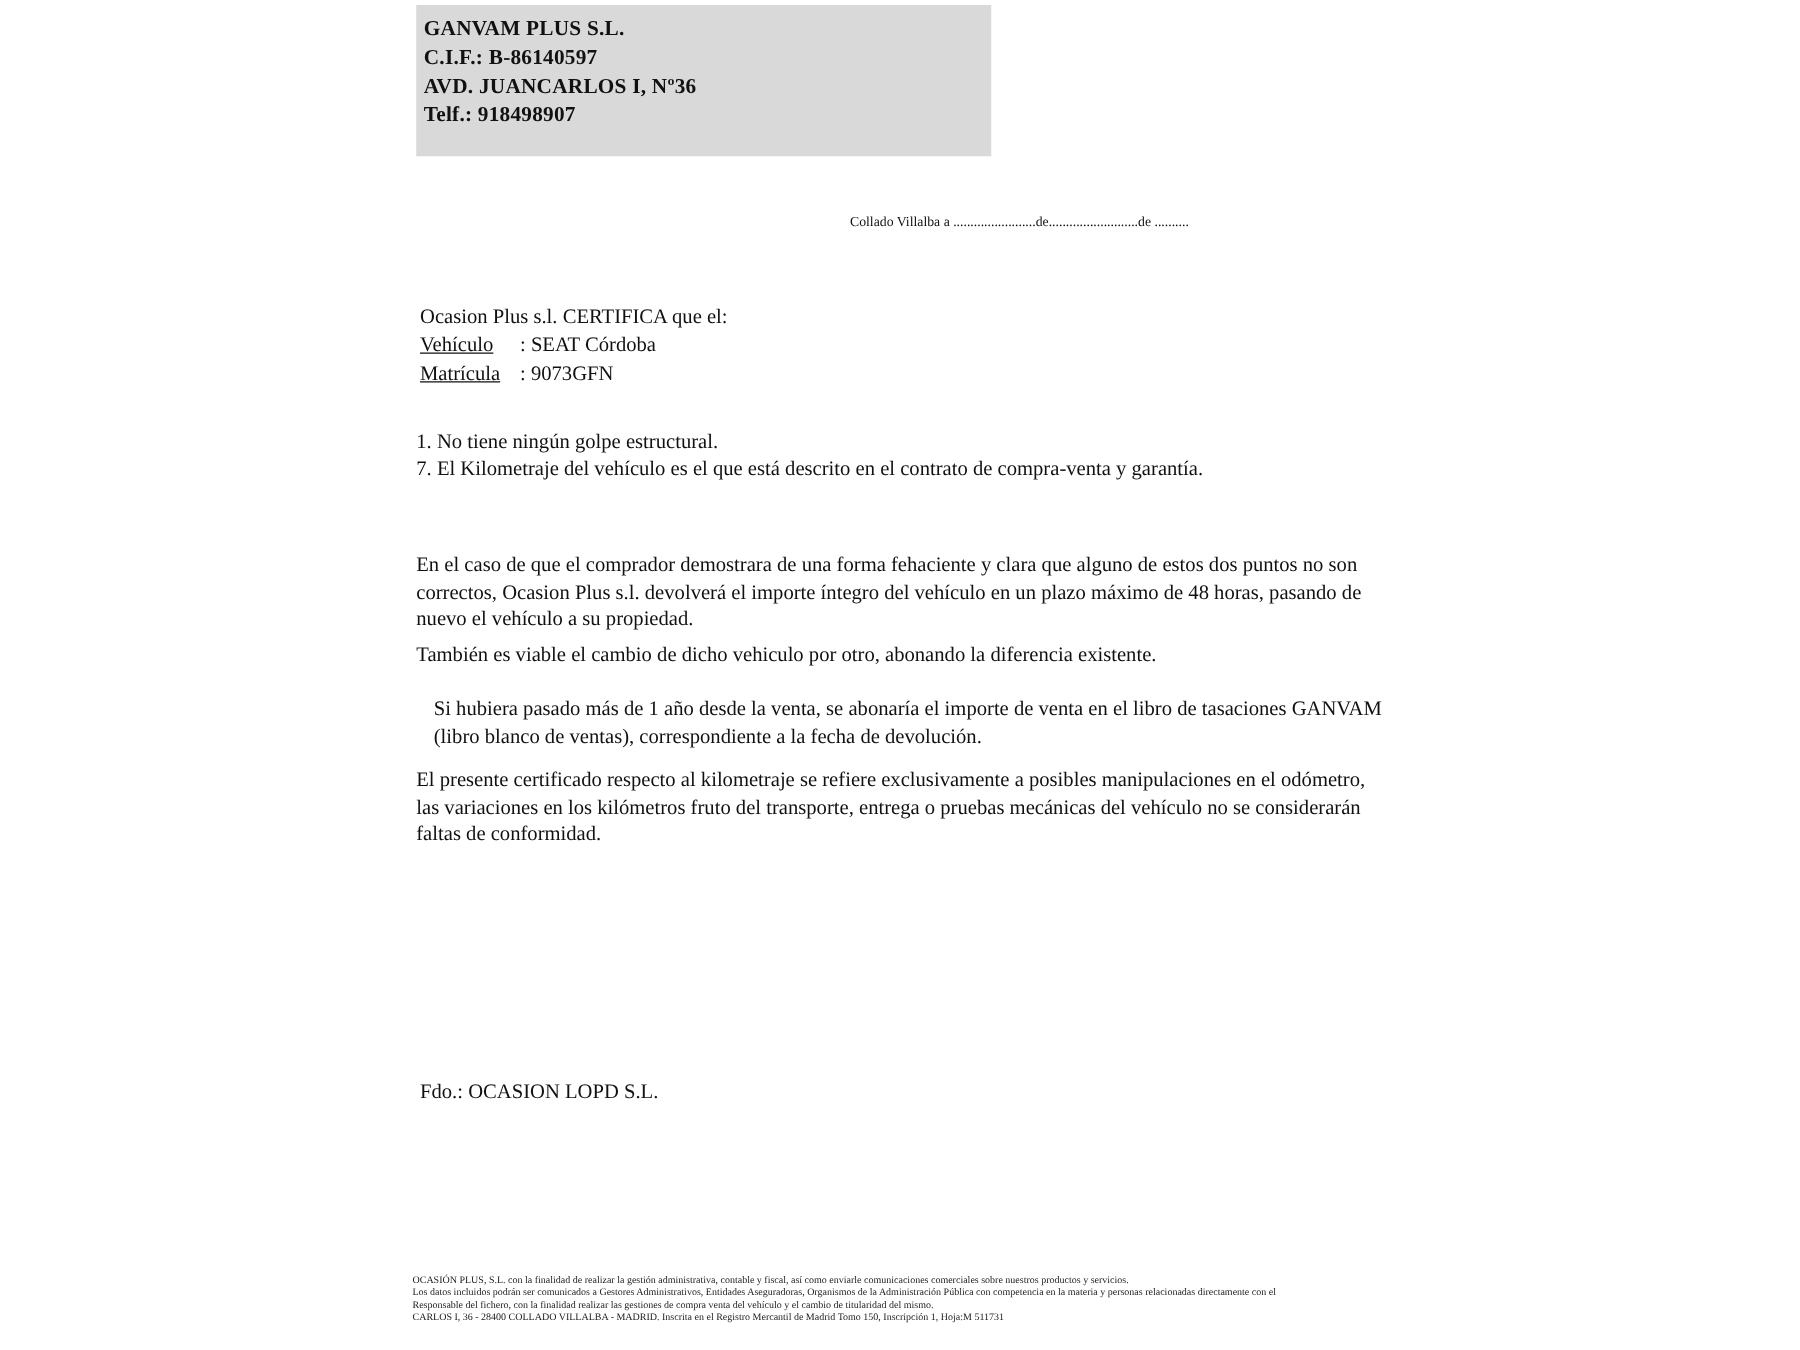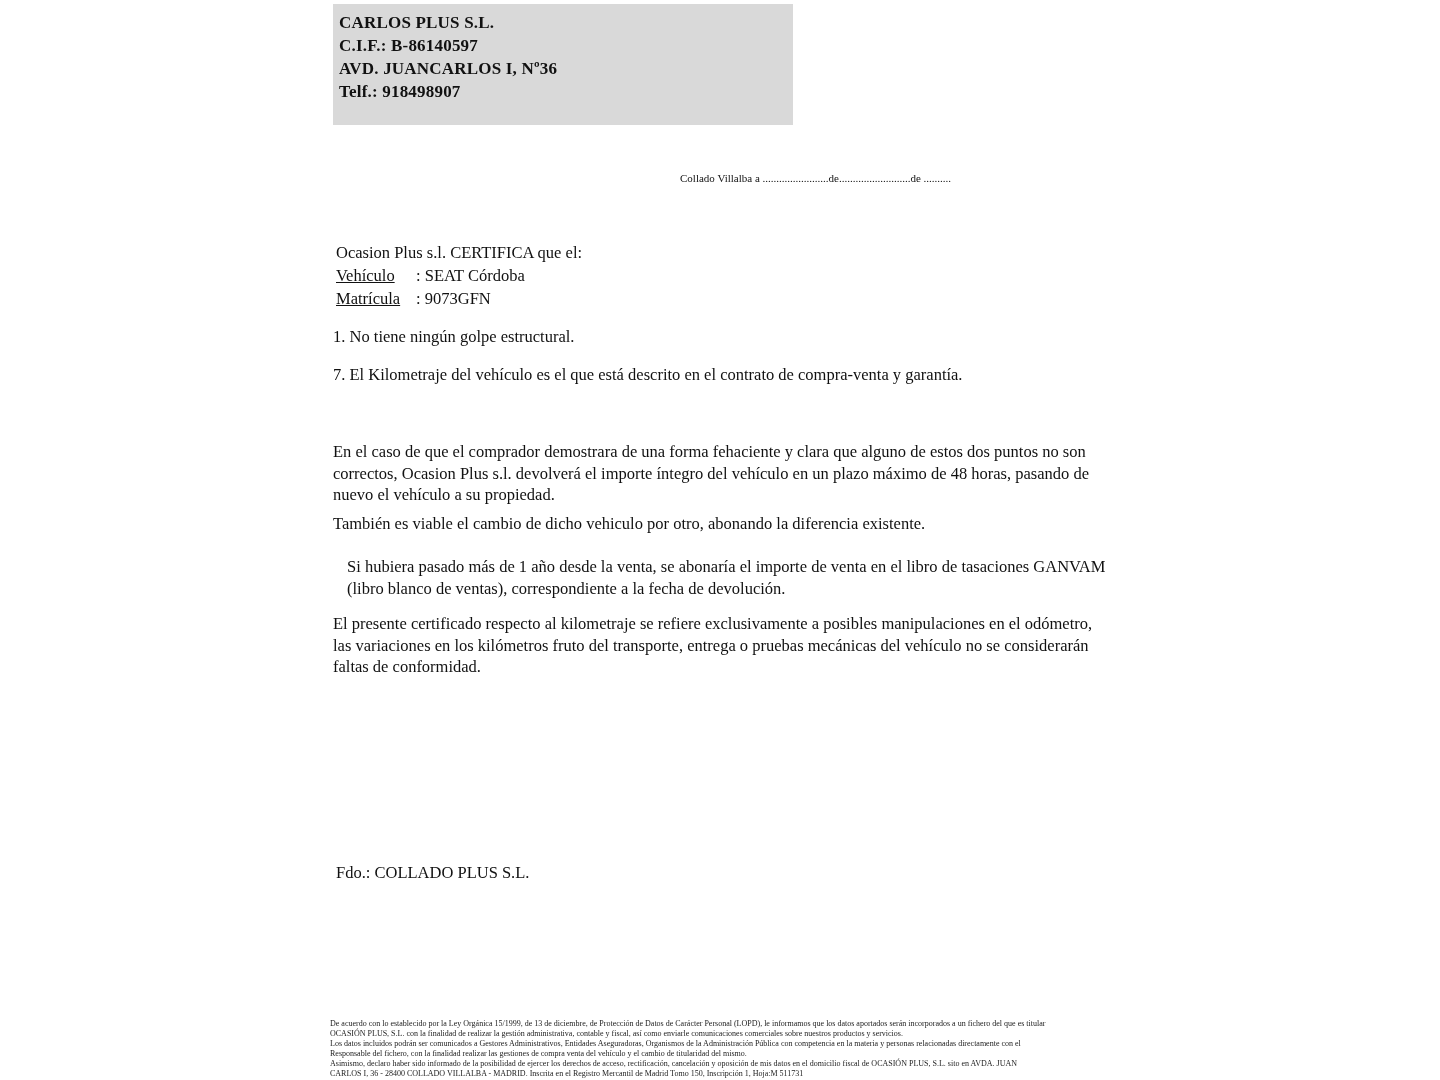--- a/index.html
+++ b/index.html
@@ -52,21 +52,21 @@
     width: 80px;
     text-decoration: underline;
   }
   .body-par {
     position: absolute;
     left: 333px;
     width: 772px;
     font-size: 16.5px;
     line-height: 21.5px;
   }
-  .point-1 { top: 326px; }
+  .point-1 { top: 342px; }
   .point-2 { top: 364px; }
   .par-1 { top: 441px; }
   .par-2 { top: 513px; }
   .par-3 { top: 556px; margin-left: 14px; }
   .par-4 { top: 613px; }
   .signature {
     position: absolute;
     left: 336px;
     top: 863px;
     font-size: 16.5px;
@@ -84,21 +84,21 @@
     line-height: 9.9px;
     white-space: nowrap;
   }
 </style>
 </head>
 <body>
 
 <div class="page">
 
   <div class="header-box">
-    <div class="header-line">CARLOS PLUS S.L.</div>
+    <div class="header-line">GANVAM PLUS S.L.</div>
     <div class="header-line">C.I.F.: B-86140597</div>
     <div class="header-line">AVD. JUANCARLOS I, Nº36</div>
     <div class="header-line">Telf.: 918498907</div>
   </div>
 
   <div class="date-line">Collado Villalba a ........................de..........................de ..........</div>
 
   <div class="cert-block">
     <div>Ocasion Plus s.l. CERTIFICA que el:</div>
     <div class="field-row">
@@ -110,24 +110,22 @@
   </div>
 
   <div class="body-par point-1">1. No tiene ningún golpe estructural.</div>
   <div class="body-par point-2">7. El Kilometraje del vehículo es el que está descrito en el contrato de compra-venta y garantía.</div>
 
   <div class="body-par par-1">En el caso de que el comprador demostrara de una forma fehaciente y clara que alguno de estos dos puntos no son correctos, Ocasion Plus s.l. devolverá el importe íntegro del vehículo en un plazo máximo de 48 horas, pasando de nuevo el vehículo a su propiedad.</div>
   <div class="body-par par-2">También es viable el cambio de dicho vehiculo por otro, abonando la diferencia existente.</div>
   <div class="body-par par-3">Si hubiera pasado más de 1 año desde la venta, se abonaría el importe de venta en el libro de tasaciones GANVAM (libro blanco de ventas), correspondiente a la fecha de devolución.</div>
   <div class="body-par par-4">El presente certificado respecto al kilometraje se refiere exclusivamente a posibles manipulaciones en el odómetro, las variaciones en los kilómetros fruto del transporte, entrega o pruebas mecánicas del vehículo no se considerarán faltas de conformidad.</div>
 
-  <div class="signature">Fdo.: COLLADO PLUS S.L.</div>
+  <div class="signature">Fdo.: OCASION LOPD S.L.</div>
 
   <div class="footer">
-    <div class="footer-line">De acuerdo con lo establecido por la Ley Orgánica 15/1999, de 13 de diciembre, de Protección de Datos de Carácter Personal (LOPD), le informamos que los datos aportados serán incorporados a un fichero del que es titular</div>
     <div class="footer-line">OCASIÓN PLUS, S.L. con la finalidad de realizar la gestión administrativa, contable y fiscal, así como enviarle comunicaciones comerciales sobre nuestros productos y servicios.</div>
     <div class="footer-line">Los datos incluidos podrán ser comunicados a Gestores Administrativos, Entidades Aseguradoras, Organismos de la Administración Pública con competencia en la materia y personas relacionadas directamente con el</div>
     <div class="footer-line">Responsable del fichero, con la finalidad realizar las gestiones de compra venta del vehículo y el cambio de titularidad del mismo.</div>
-    <div class="footer-line">Asimismo, declaro haber sido informado de la posibilidad de ejercer los derechos de acceso, rectificación, cancelación y oposición de mis datos en el domicilio fiscal de OCASIÓN PLUS, S.L. sito en AVDA. JUAN</div>
     <div class="footer-line">CARLOS I, 36 - 28400 COLLADO VILLALBA - MADRID. Inscrita en el Registro Mercantil de Madrid Tomo 150, Inscripción 1, Hoja:M 511731</div>
   </div>
 
 </div>
 
 </body></html>

